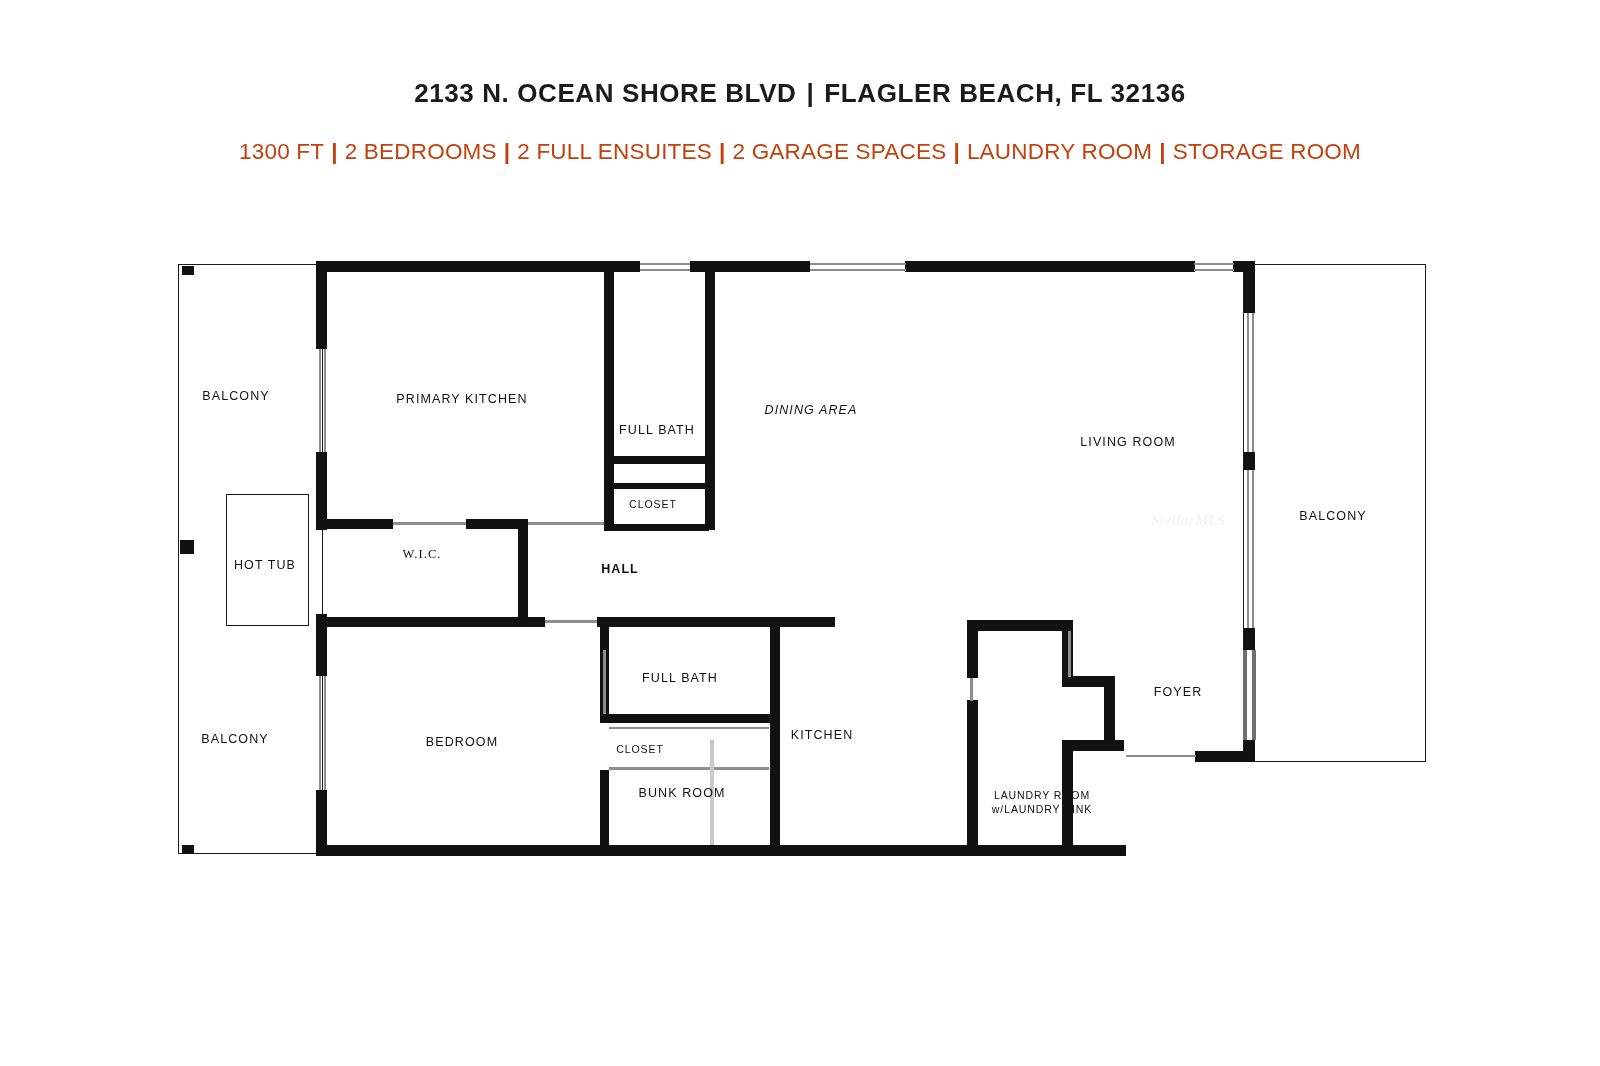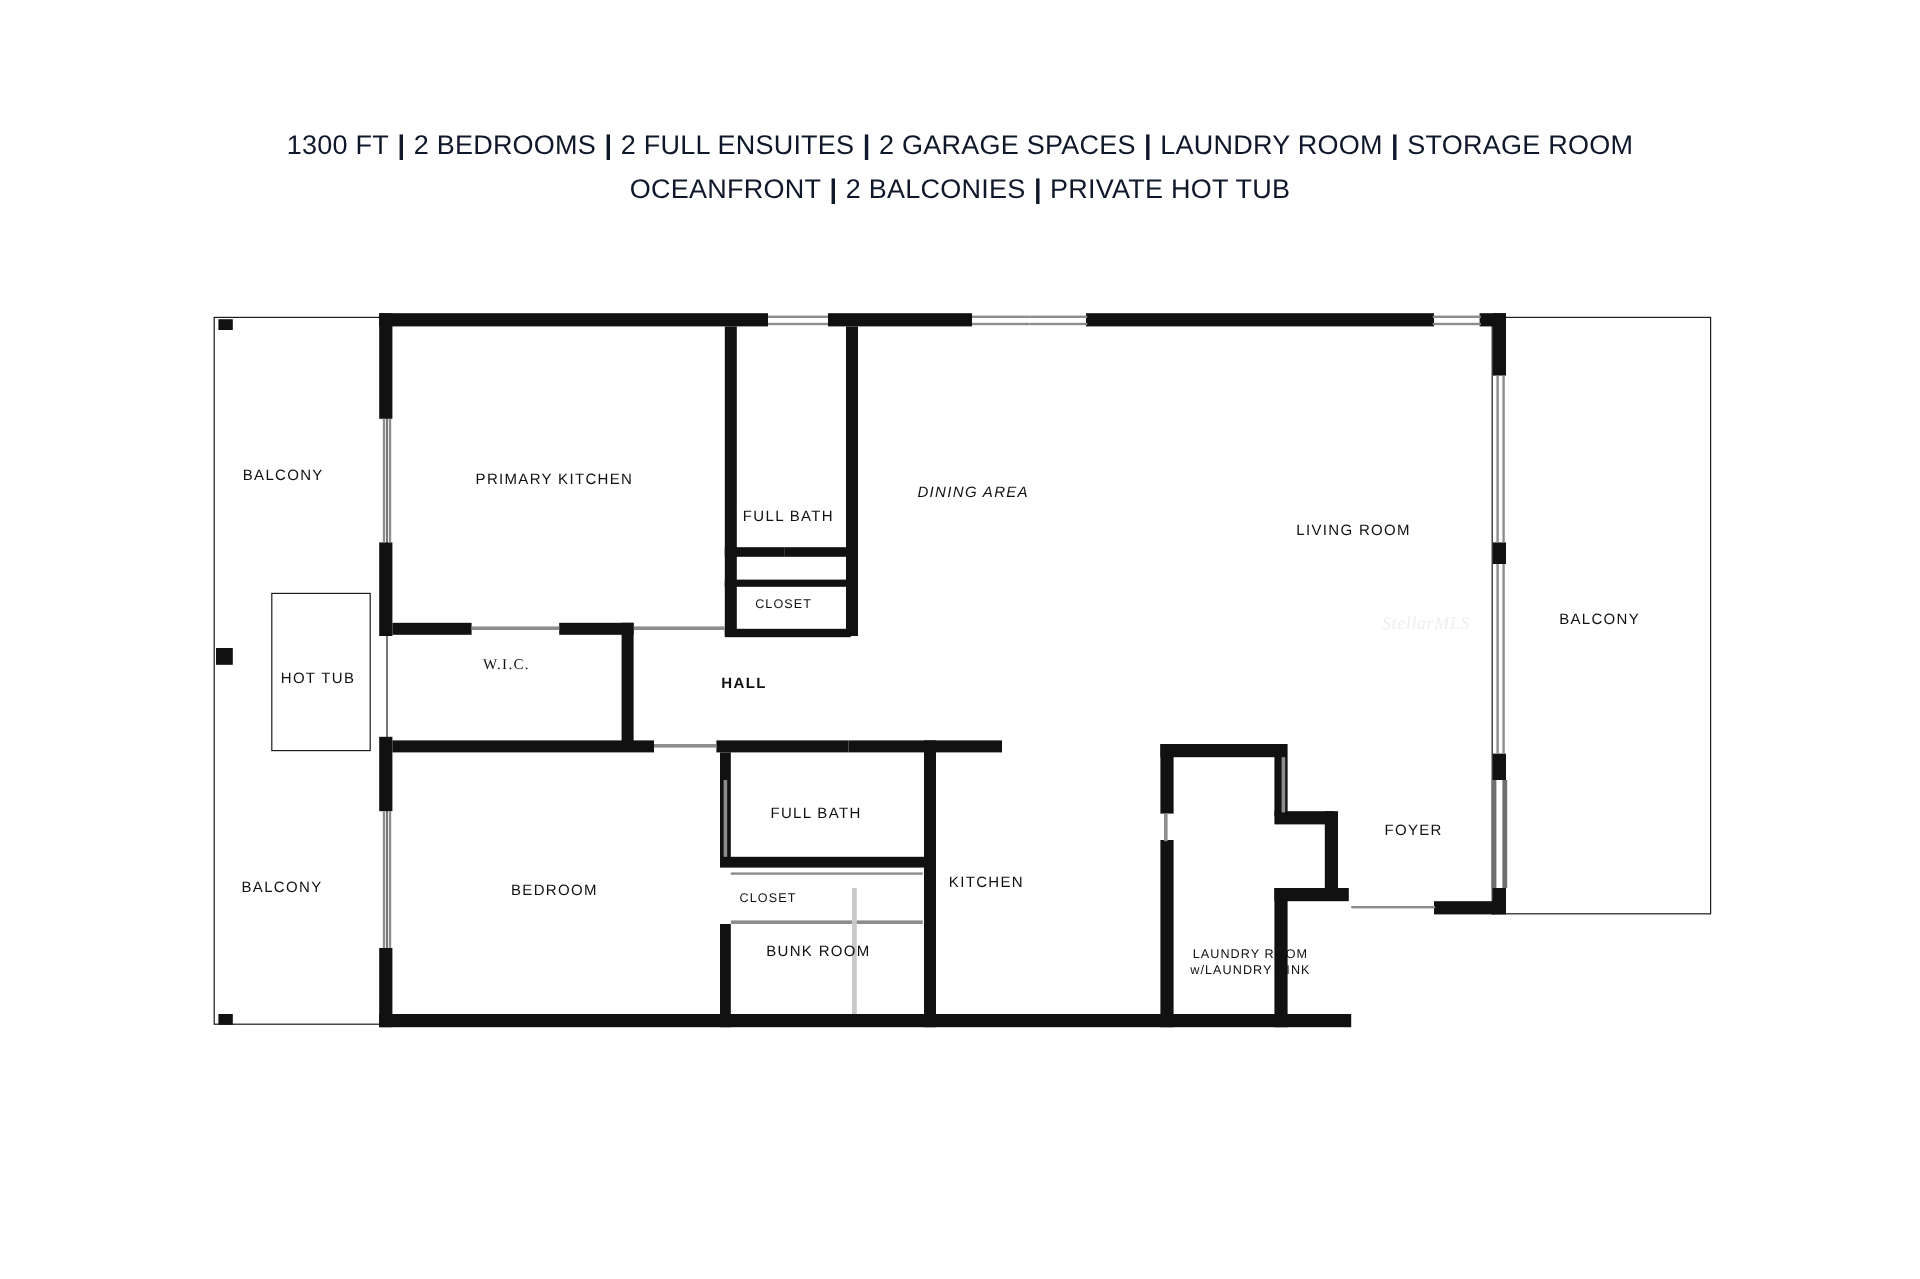--- a/index.html
+++ b/index.html
@@ -32,21 +32,21 @@
   }
   .title .sep {
     font-weight: bold;
     padding: 0 10px;
     color: #1b1b1b;
   }
   .subtitle {
     font-size: 22.5px;
     font-weight: 400;
     letter-spacing: 0.2px;
-    color: #0f172a;
+    color: #c2410c;
     margin-top: 24px;
     line-height: 1.65;
   }
   .subtitle .bar {
     font-weight: bold;
     padding: 0 7px;
   }
 
   
   .plan {
@@ -95,26 +95,26 @@
     color: #efefef;
     letter-spacing: 0.5px;
     font-family: "Liberation Serif", serif;
     font-style: italic;
   }
 </style>
 </head>
 <body>
 
 <div class="header">
+  <div class="title">
+    <span>2133 N. OCEAN SHORE BLVD</span><span class="sep">|</span><span>FLAGLER BEACH, FL 32136</span>
+  </div>
   <div class="subtitle">
     <div>
       <span>1300 FT</span><span class="bar">|</span><span>2 BEDROOMS</span><span class="bar">|</span><span>2 FULL ENSUITES</span><span class="bar">|</span><span>2 GARAGE SPACES</span><span class="bar">|</span><span>LAUNDRY ROOM</span><span class="bar">|</span><span>STORAGE ROOM</span>
-    </div>
-    <div>
-      <span>OCEANFRONT</span><span class="bar">|</span><span>2 BALCONIES</span><span class="bar">|</span><span>PRIVATE HOT TUB</span>
     </div>
   </div>
 </div>
 
 <div class="plan">
 
   <div class="outline" style="left:178px; top:264px; width:145px; height:590px;"></div>
 
   <div class="outline" style="left:1243px; top:264px; width:183px; height:498px;"></div>
 

